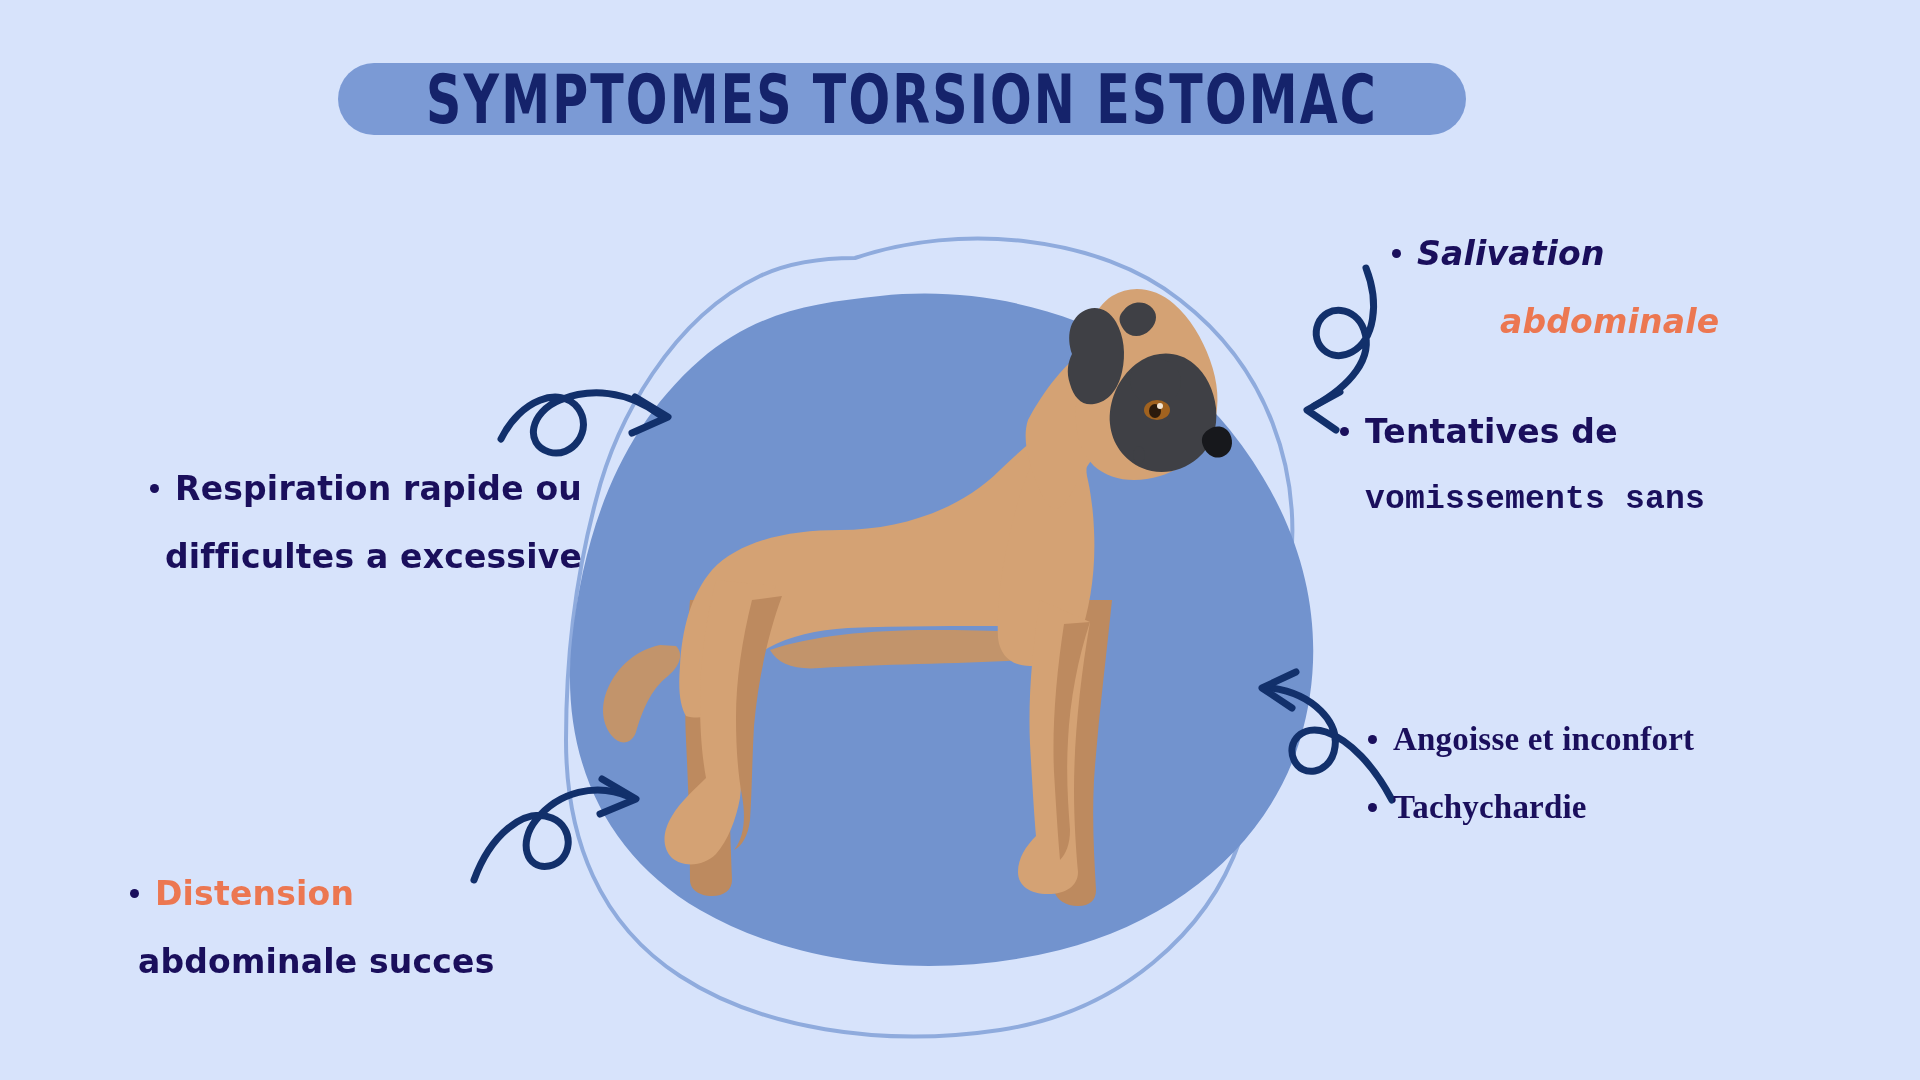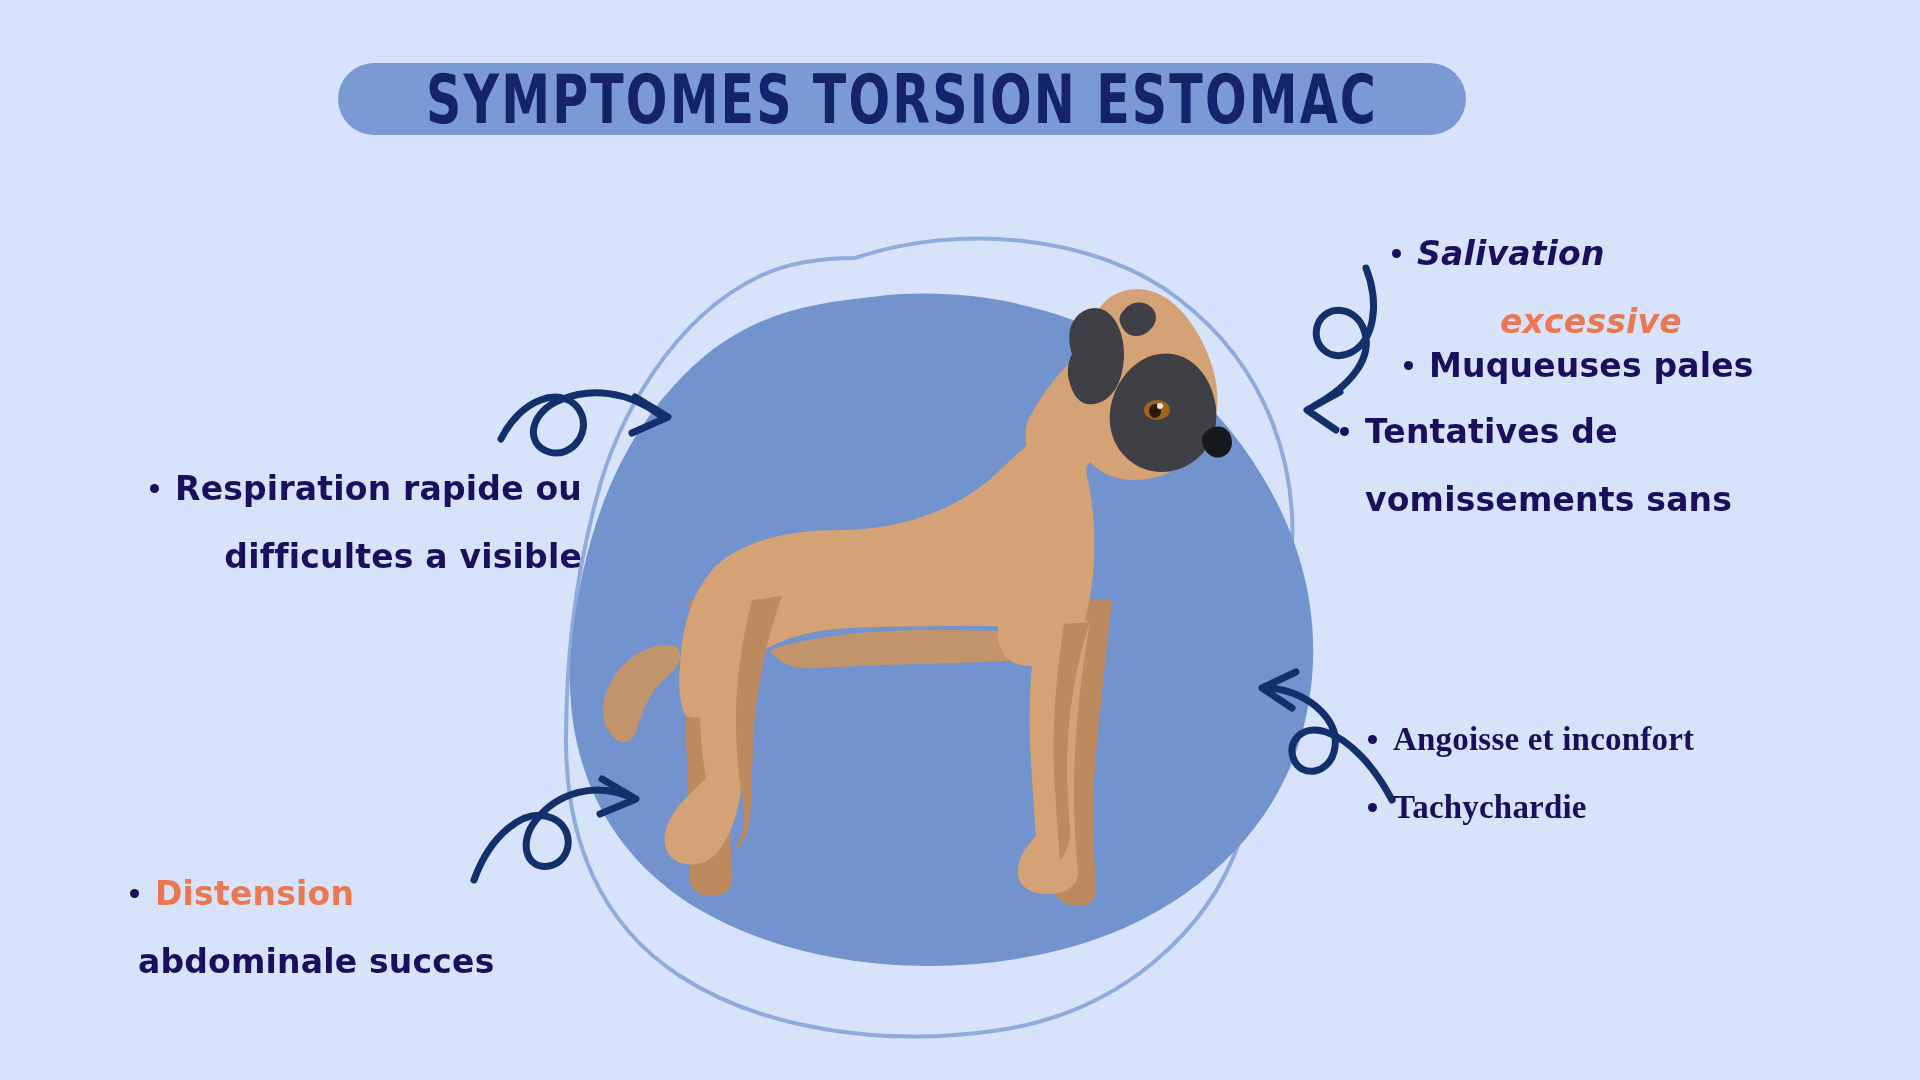--- a/index.html
+++ b/index.html
@@ -118,21 +118,21 @@
     top: 332px;
     width: 420px;
   }
 
   #block-vomit {
     left: 1340px;
     top: 398px;
     width: 470px;
   }
   #block-vomit .li:nth-child(2),
-  #block-vomit .li:nth-child(3) { padding-left: 25px; }
+  #block-vomit .li:nth-child(3) { padding-left: 25px; font-family: Liberation Mono, monospace; }
 
   #block-distress {
     left: 1368px;
     top: 705px;
     width: 500px;
     font-family: Liberation Serif, serif;
   }
 </style>
 </head>
 <body>
@@ -348,47 +348,42 @@
       <path d="M 1296 672 L 1262 688 L 1292 708" stroke-linejoin="round"></path>
     </g>
 
   </svg>
 
   <div class="callout" id="block-breathing">
     <span class="li">
       <span class="bullet"></span><span>Respiration rapide ou</span>
     </span>
     <span class="li wrapline">
-      <span>difficultes a visible</span>
+      <span>difficultes a excessive</span>
     </span>
   </div>
 
   <div class="callout" id="block-distension">
     <span class="li">
       <span class="bullet"></span><span class="hl">Distension</span>
     </span>
     <span class="li wrapline">
       <span>abdominale succes</span>
     </span>
   </div>
 
   <div class="callout" id="block-saliva">
     <span class="li">
       <span class="bullet"></span><span>Salivation</span>
     </span>
     <span class="li wrapline">
-      <span class="hl">excessive</span>
+      <span class="hl">abdominale</span>
     </span>
   </div>
 
-  <div class="callout" id="block-mucous">
-    <span class="li">
-      <span class="bullet"></span><span>Muqueuses pales</span>
-    </span>
-  </div>
 
   <div class="callout" id="block-vomit">
     <span class="li">
       <span class="bullet"></span><span>Tentatives de</span>
     </span>
     <span class="li wrapline">
       <span>vomissements sans</span>
     </span>
   </div>
 

